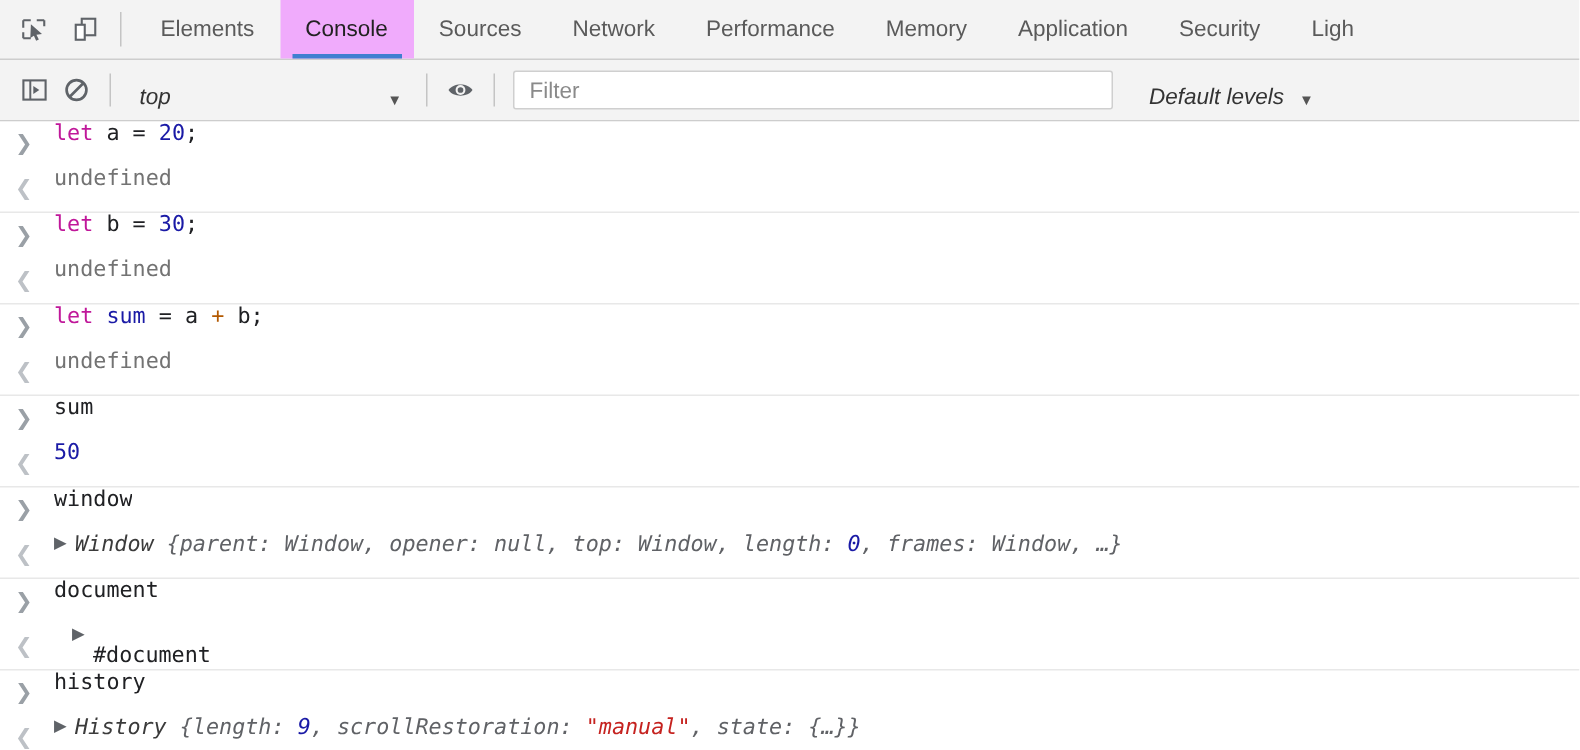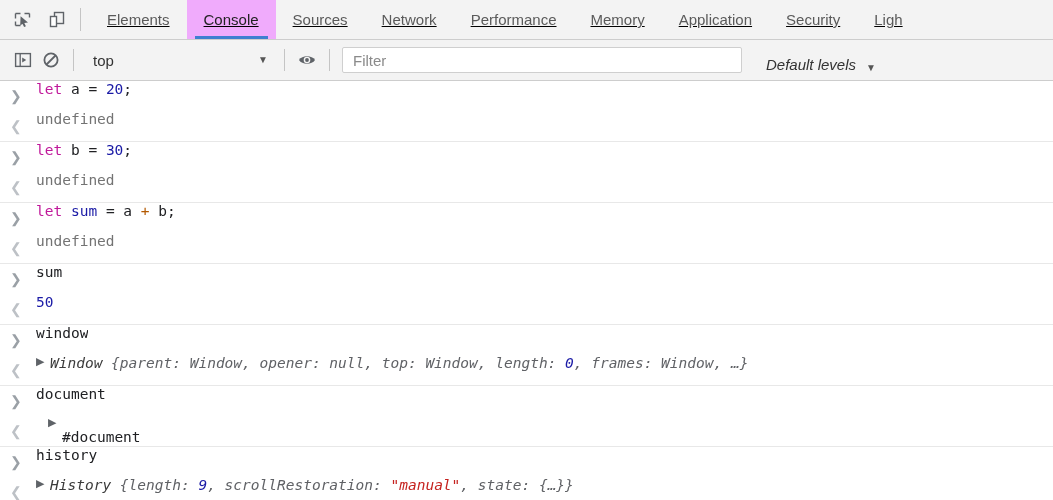--- a/index.html
+++ b/index.html
@@ -17,21 +17,20 @@
 
   
   .tabbar {
     display: flex;
     align-items: stretch;
     height: 40px;
     background: #f3f3f3;
     border-bottom: 1px solid #cdcdcd;
     box-sizing: border-box;
     position: relative;
-    text-decoration: underline;
   }
   .tb-icons {
     display: flex;
     align-items: center;
     padding-left: 8px;
     gap: 7px;
   }
   .tb-icon {
     width: 28px;
     height: 28px;
@@ -97,28 +96,29 @@
   }
   .ct-sep {
     width: 1px;
     height: 22px;
     background: #c4c4c4;
     margin: 0 8px;
     flex: 0 0 auto;
   }
   .context-select {
     display: flex;
-    align-items: center;
+    align-items: flex-end;
     height: 26px;
     min-width: 194px;
     padding: 0 8px 0 11px;
     font-size: 15px;
     color: #333333;
     box-sizing: border-box;
     justify-content: space-between;
+    font-style: italic;
   }
   .caret {
     font-size: 10px;
     color: #555555;
     line-height: 1;
     margin-left: 10px;
   }
   .filter-input {
     flex: 0 0 auto;
     width: 400px;

